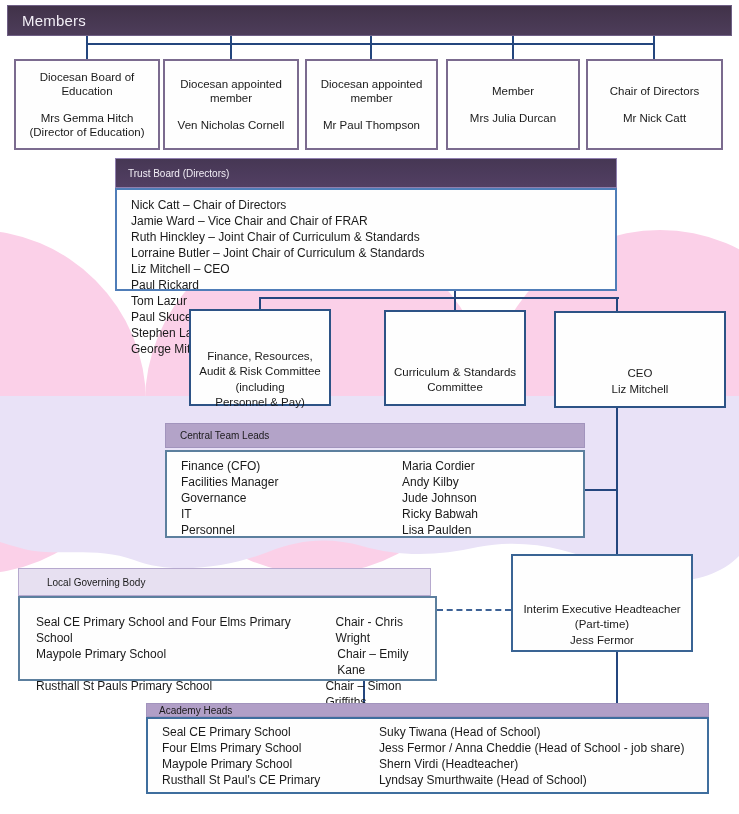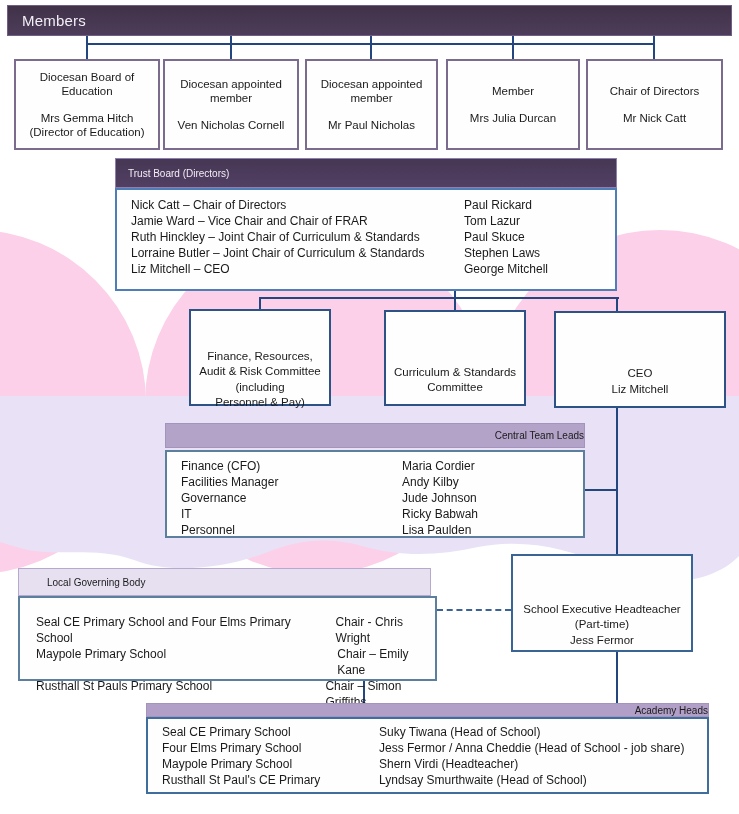--- a/index.html
+++ b/index.html
@@ -20,23 +20,23 @@
   }
   
   .member-box{
     border:2px solid #7b6b8f;display:flex;flex-direction:column;
     justify-content:center;align-items:center;text-align:center;
     font-size:11.5px;line-height:14px;gap:13px;padding:4px 8px;
   }
   
   .hdr{box-sizing:border-box;display:flex;align-items:center;padding-left:12px;font-size:10px;}
   .hdr-dark{background:linear-gradient(#463754,#523f63);border:1px solid #8f7fae;color:#f2eef6;}
-  .hdr-med{background:#b3a3c8;border:1px solid #a294bd;color:#1a1a1a;justify-content:flex-end;}
+  .hdr-med{background:#b3a3c8;border:1px solid #a294bd;color:#1a1a1a;}
   .hdr-light{background:#e7e0f1;border:1px solid #b6a9ce;color:#1a1a1a;}
-  .body-box{box-sizing:border-box;background:#fefefe;font-size:12px;line-height:16px;}
+  .body-box{box-sizing:border-box;background:#fefefe;font-size:12px;line-height:16px;flex-direction:column;}
   .b-blue{border:2px solid #4f7db8;}
   .b-steel{border:2px solid #5c7f9e;}
   .b-navy{border:2px solid #2d5386;}
   .two-col{display:flex;}
   .col{display:flex;flex-direction:column;}
   
   .center-box{
     border:2px solid #2d5386;display:flex;flex-direction:column;justify-content:center;
     align-items:center;text-align:center;font-size:11.5px;line-height:15.5px;padding:4px 6px;
   }
@@ -87,21 +87,21 @@
   <div class="node member-box" style="left:14px;top:59px;width:146px;height:91px">
     <span>Diocesan Board of Education</span>
     <span>Mrs Gemma Hitch (Director of Education)</span>
   </div>
   <div class="node member-box" style="left:163px;top:59px;width:136px;height:91px">
     <span>Diocesan appointed member</span>
     <span>Ven Nicholas Cornell</span>
   </div>
   <div class="node member-box" style="left:305px;top:59px;width:133px;height:91px">
     <span>Diocesan appointed member</span>
-    <span>Mr Paul Nicholas</span>
+    <span>Mr Paul Thompson</span>
   </div>
   <div class="node member-box" style="left:446px;top:59px;width:134px;height:91px">
     <span>Member</span>
     <span>Mrs Julia Durcan</span>
   </div>
   <div class="node member-box" style="left:586px;top:59px;width:137px;height:91px">
     <span>Chair of Directors</span>
     <span>Mr Nick Catt</span>
   </div>
 
@@ -184,21 +184,21 @@
         <span>Chair – Emily Kane</span>
       </div>
       <div class="row-pair">
         <span style="width:283px">Rusthall St Pauls Primary School</span>
         <span>Chair – Simon Griffiths</span>
       </div>
     </div>
   </div>
 
   <div class="node center-box" style="left:511px;top:554px;width:182px;height:98px;border-color:#3a6494">
-    <span class="pre">School Executive Headteacher
+    <span class="pre">Interim Executive Headteacher
 (Part-time)
 Jess Fermor</span>
   </div>
 
   <div class="node" style="left:146px;top:703px;width:563px;height:103px;background:none">
     <div class="hdr hdr-med" style="width:563px;height:14px;background:#b19fc7">
       <span>Academy Heads</span>
     </div>
     <div class="body-box b-navy" style="width:563px;height:77px;border-color:#3f6e9e;padding:5px 0 0 14px">
       <div class="row-pair">

